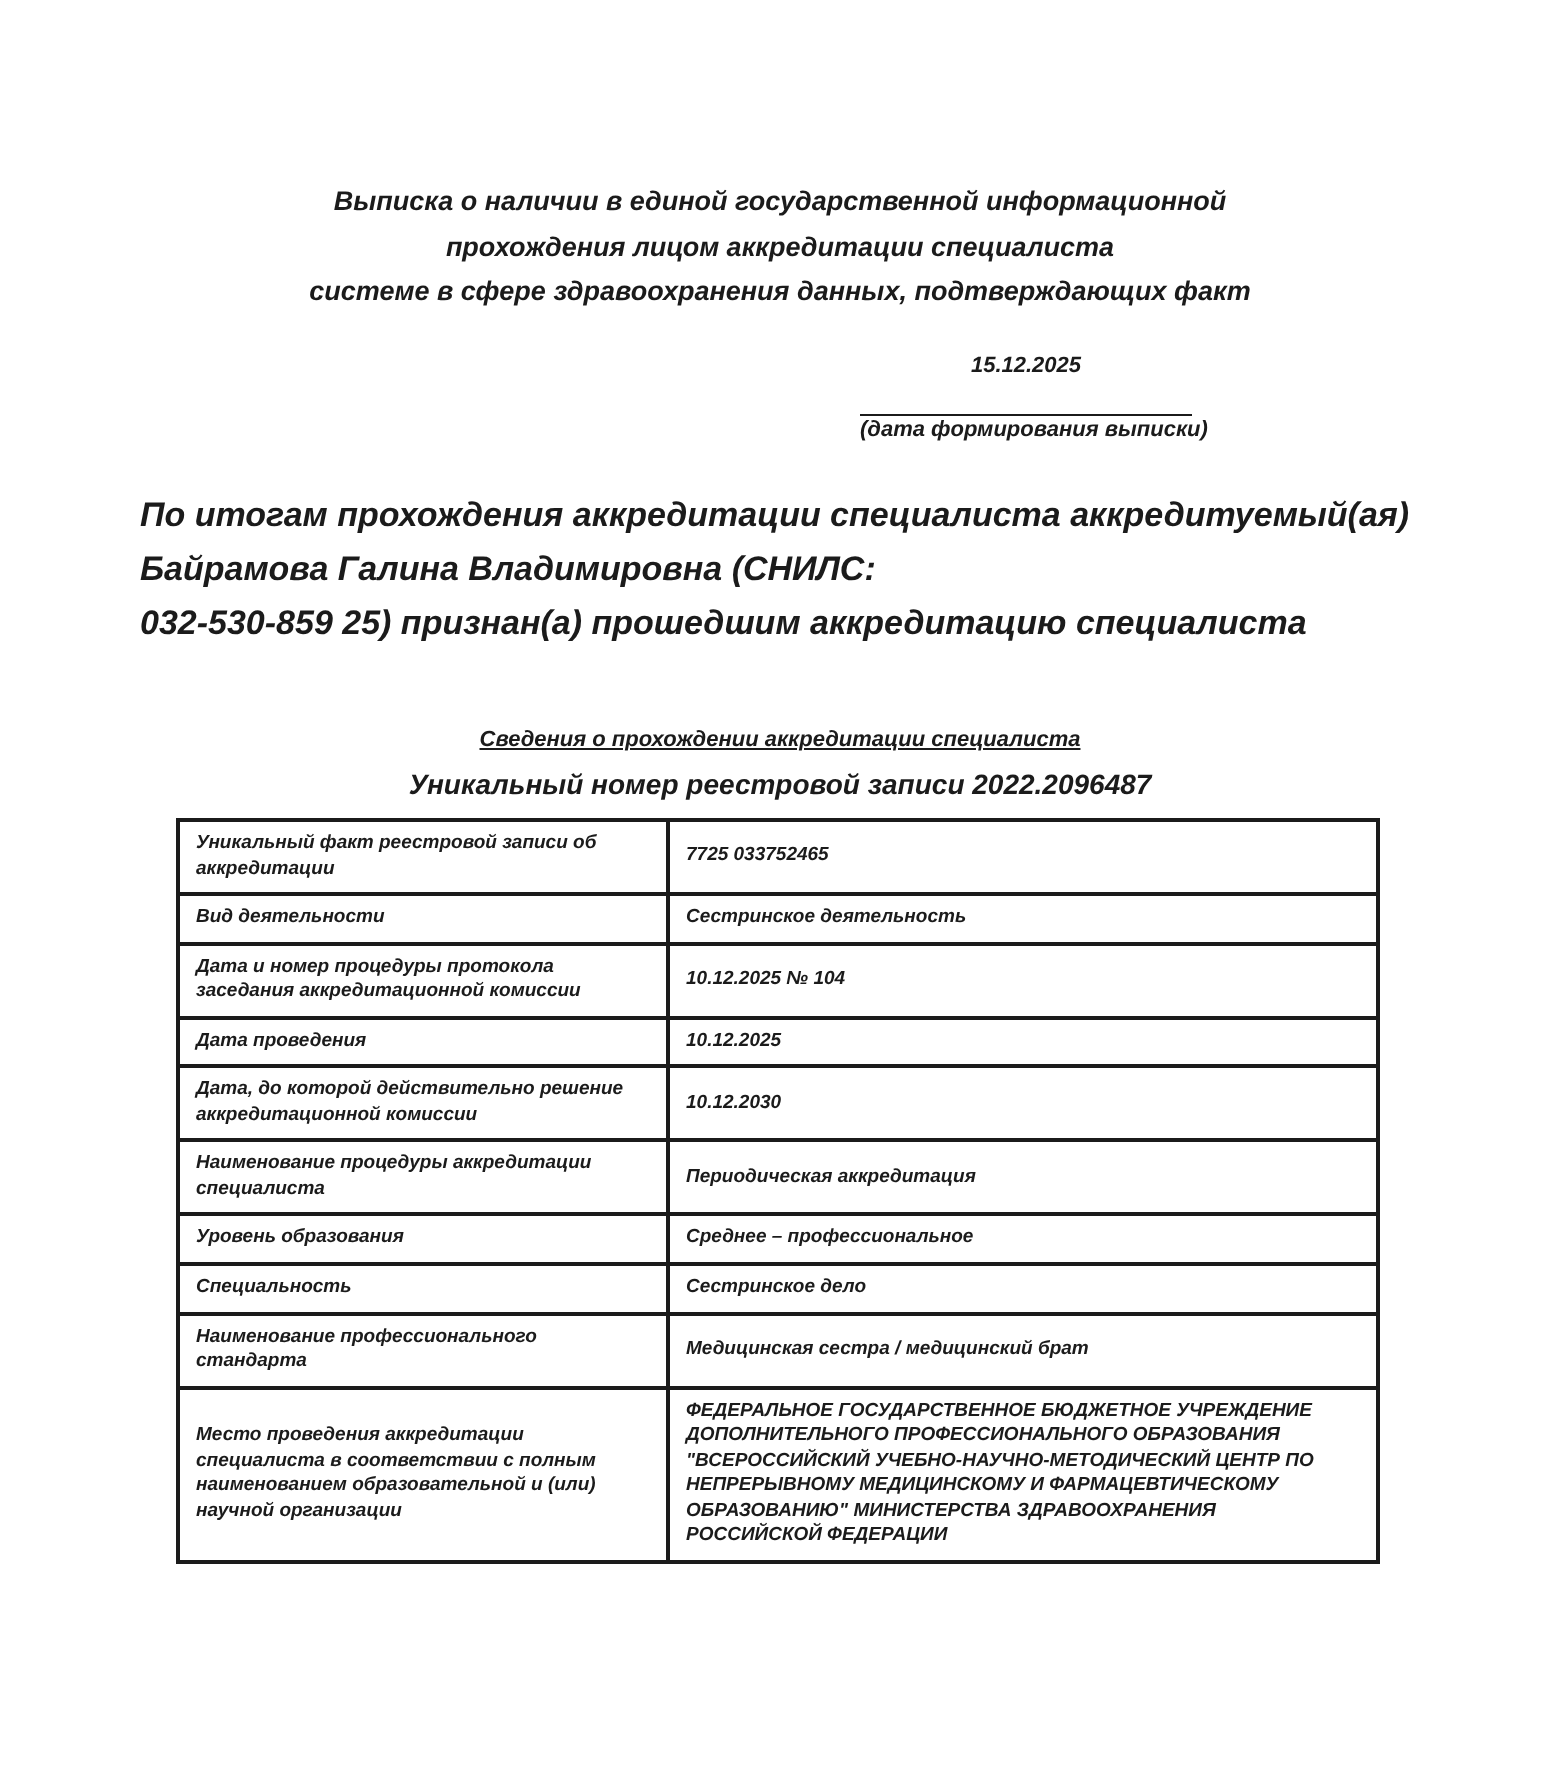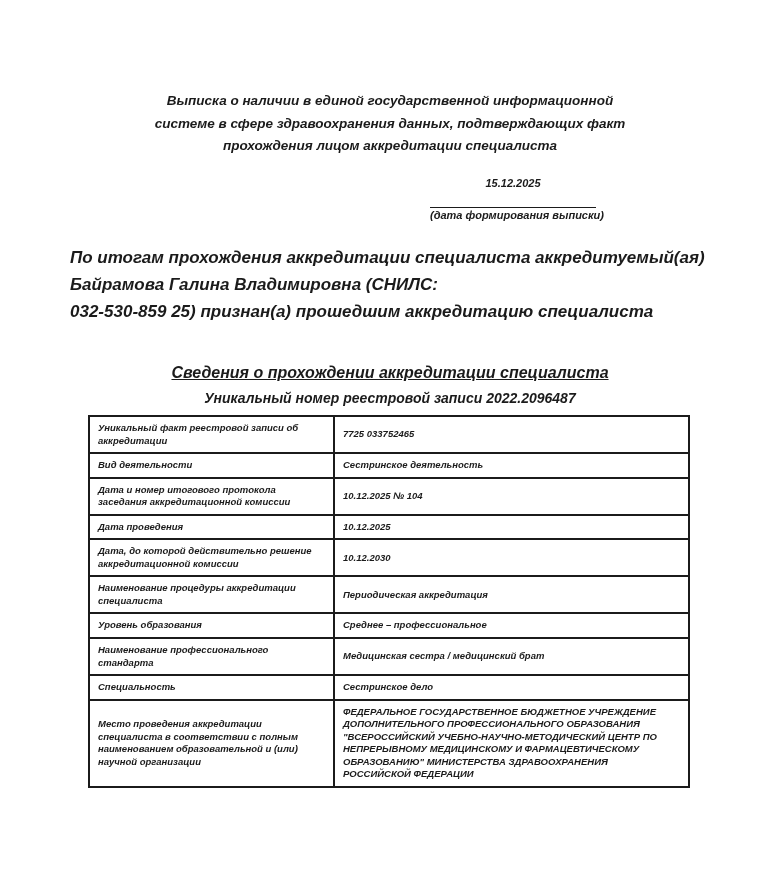--- a/index.html
+++ b/index.html
@@ -42,21 +42,21 @@
   .intro {
     width: 640px;
     margin: 23px auto 16px;
     font-size: 17px;
     line-height: 1.6;
     white-space: pre-line;
   }
   .section-heading {
     margin-top: 39px;
     text-align: center;
-    font-size: 16px;
+    font-size: 11px;
   }
   .section-heading .u { text-decoration: underline; }
   .registry-heading {
     margin-top: 8px;
     text-align: center;
     font-size: 14px;
   }
   table.acc {
     border-collapse: collapse;
     table-layout: fixed;
@@ -74,22 +74,22 @@
   }
   table.acc td.c-label { width: 227px; }
 </style>
 </head>
 <body>
 
 <div class="page">
 
   <h1 class="doc-title">
     <span>Выписка о наличии в единой государственной информационной</span>
+    <span>прохождения лицом аккредитации специалиста</span>
     <span>системе в сфере здравоохранения данных, подтверждающих факт</span>
-    <span>прохождения лицом аккредитации специалиста</span>
   </h1>
 
   <div class="date-block">
     <span class="date-value">15.12.2025</span>
     <span class="date-caption">(дата формирования выписки)</span>
   </div>
 
   <p class="intro">По итогам прохождения аккредитации специалиста аккредитуемый(ая) Байрамова Галина Владимировна (СНИЛС:
 032-530-859 25) признан(а) прошедшим аккредитацию специалиста</p>
 
@@ -104,21 +104,21 @@
       <tr>
         <td class="c-label">Уникальный факт реестровой записи об
 аккредитации</td>
         <td class="c-value">7725 033752465</td>
       </tr>
       <tr>
         <td class="c-label">Вид деятельности</td>
         <td class="c-value">Сестринское деятельность</td>
       </tr>
       <tr>
-        <td class="c-label">Дата и номер итогового протокола
+        <td class="c-label">Дата и номер процедуры протокола
 заседания аккредитационной комиссии</td>
         <td class="c-value">10.12.2025 № 104</td>
       </tr>
       <tr>
         <td class="c-label">Дата проведения</td>
         <td class="c-value">10.12.2025</td>
       </tr>
       <tr>
         <td class="c-label">Дата, до которой действительно решение
 аккредитационной комиссии</td>
@@ -127,27 +127,27 @@
       <tr>
         <td class="c-label">Наименование процедуры аккредитации
 специалиста</td>
         <td class="c-value">Периодическая аккредитация</td>
       </tr>
       <tr>
         <td class="c-label">Уровень образования</td>
         <td class="c-value">Среднее – профессиональное</td>
       </tr>
       <tr>
+        <td class="c-label">Специальность</td>
+        <td class="c-value">Сестринское дело</td>
+      </tr>
+      <tr>
         <td class="c-label">Наименование профессионального
 стандарта</td>
         <td class="c-value">Медицинская сестра / медицинский брат</td>
-      </tr>
-      <tr>
-        <td class="c-label">Специальность</td>
-        <td class="c-value">Сестринское дело</td>
       </tr>
       <tr>
         <td class="c-label">Место проведения аккредитации
 специалиста в соответствии с полным
 наименованием образовательной и (или)
 научной организации</td>
         <td class="c-value">ФЕДЕРАЛЬНОЕ ГОСУДАРСТВЕННОЕ БЮДЖЕТНОЕ УЧРЕЖДЕНИЕ
 ДОПОЛНИТЕЛЬНОГО ПРОФЕССИОНАЛЬНОГО ОБРАЗОВАНИЯ
 "ВСЕРОССИЙСКИЙ УЧЕБНО-НАУЧНО-МЕТОДИЧЕСКИЙ ЦЕНТР ПО
 НЕПРЕРЫВНОМУ МЕДИЦИНСКОМУ И ФАРМАЦЕВТИЧЕСКОМУ

